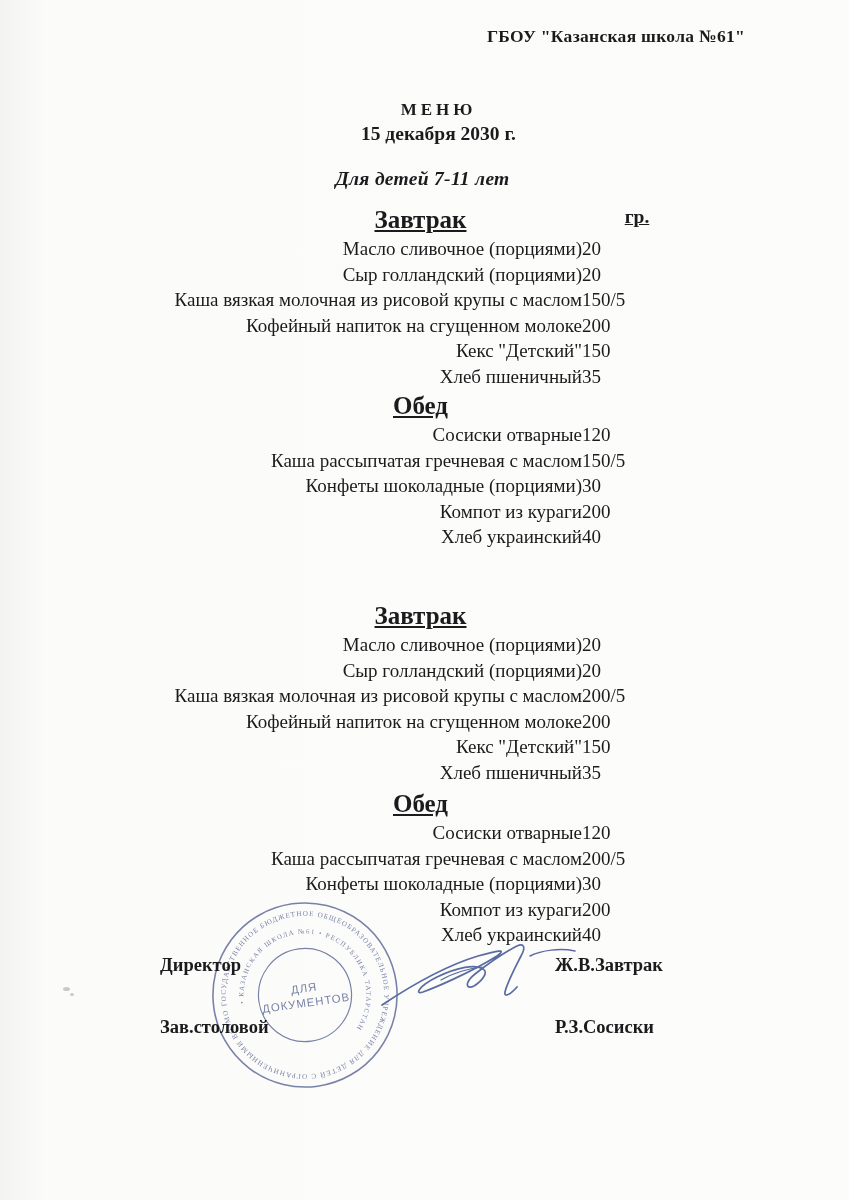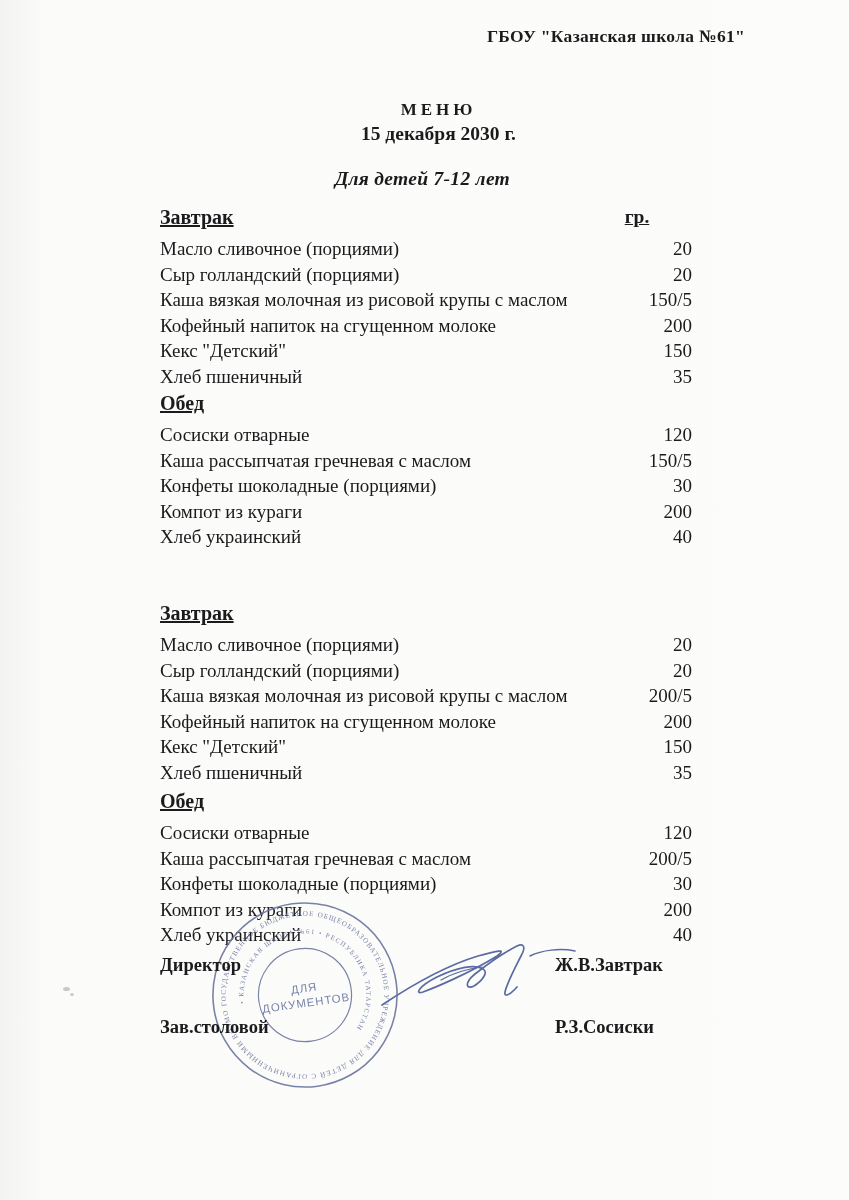--- a/index.html
+++ b/index.html
@@ -30,30 +30,30 @@
 
   
   .meal-block { position:absolute; left:160px; width:532px; }
   .mb-1 { top:206px; }   
   .mb-2 { top:392px; }   
   .mb-3 { top:602px; }   
   .mb-4 { top:790px; }   
 
   .meal-head { position:relative; height:28px; margin-bottom:2px; }
   .meal-title {
-    position:absolute; left:0; right:11px; 
-    font-size:20px; font-weight:bold; text-decoration:underline;
+    position:absolute; left:0; right:11px; text-align:center;
+    font-size:25px; font-weight:bold; text-decoration:underline;
   }
   .unit-head {
     position:absolute; right:0; width:110px; text-align:center;
     font-size:19.5px; font-weight:bold; text-decoration:underline;
   }
   .row { display:flex; align-items:baseline; line-height:25.6px; font-size:19px; }
-  .dish { flex:1 1 auto; white-space:nowrap; }
-  .grams { flex:0 0 110px; text-align:right; }
+  .dish { flex:1 1 auto; white-space:nowrap;text-align:right; }
+  .grams { flex:0 0 110px; text-align:left; }
 
   
   .sig-block { position:absolute; left:160px; top:955px; width:532px; font-weight:bold; }
   .sig-row { position:relative; height:24px; font-size:18.5px; }
   .sig-row.r2 { margin-top:38px; }
   .sig-label { position:absolute; left:0; }
   .sig-name  { position:absolute; left:395px; white-space:nowrap; }
 
   
   .stamp {
@@ -73,21 +73,21 @@
 
 <div class="page">
 
   <div class="org-header">ГБОУ "Казанская школа №61"</div>
 
   <div class="headings">
     <div class="doc-title">МЕНЮ</div>
     <div class="doc-date">15 декабря 2030 г.</div>
   </div>
 
-  <div class="age-group age1">Для детей 7-12 лет</div>
+  <div class="age-group age1">Для детей 7-11 лет</div>
 
   <div class="meal-block mb-1">
     <div class="meal-head">
       <span class="meal-title">Завтрак</span>
       <span class="unit-head">гр.</span>
     </div>
     <div class="row">
       <span class="dish">Масло сливочное (порциями)</span>
       <span class="grams">20</span>
     </div>

